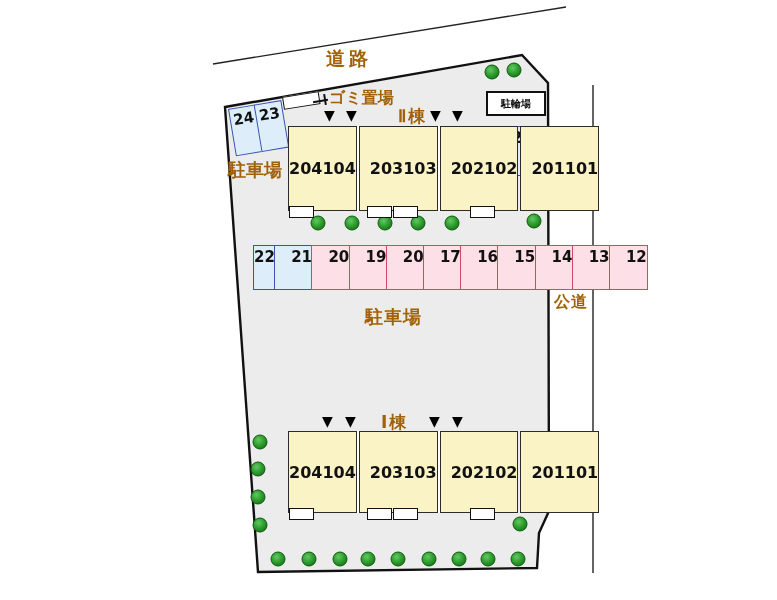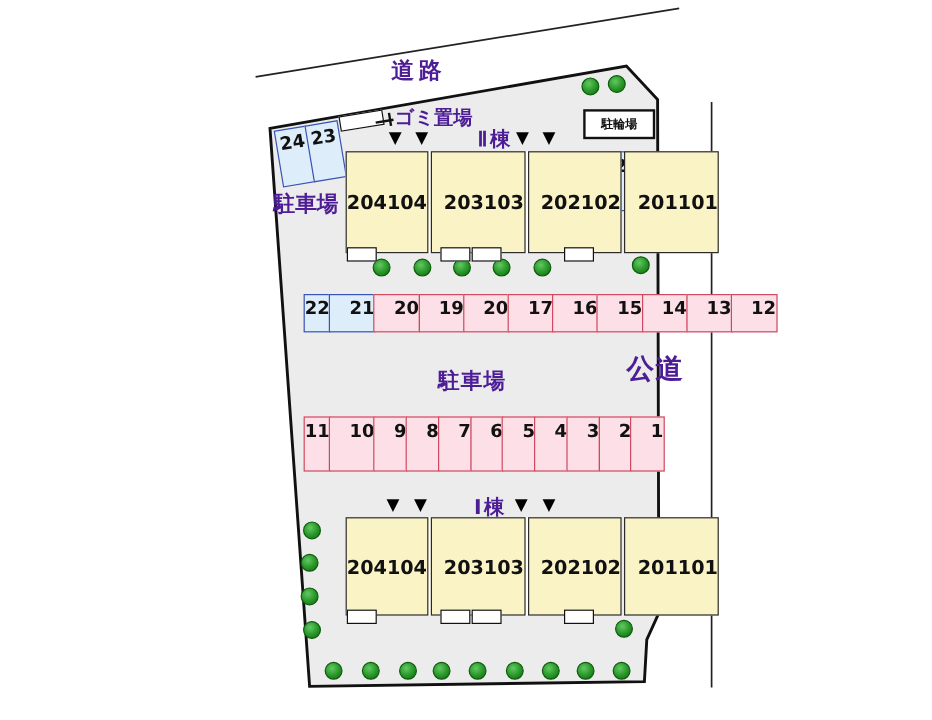--- a/index.html
+++ b/index.html
@@ -2,30 +2,30 @@
 <html><head>
 <meta charset="utf-8">
 <style>
   html,body{margin:0;padding:0;background:#ffffff;}
   #stage{
     position:relative;width:777px;height:600px;background:#ffffff;overflow:hidden;
     font-family:"DejaVu Sans",sans-serif;color:#111;
   }
   #bg{position:absolute;left:0;top:0;}
   .abs{position:absolute;}
-  .jp{font-weight:bold;color:#4c1d95;white-space:nowrap;}
+  .jp{font-weight:bold;color:#a16207;white-space:nowrap;}
   
   .road-label{left:326px;top:46px;font-size:19px;letter-spacing:4px;}
-  .public-road-label{left:522px;top:292px;font-size:23px;letter-spacing:1px;}
+  .public-road-label{left:554px;top:292px;font-size:16px;letter-spacing:1px;}
   .garbage-label{left:329px;top:88px;font-size:16px;}
   .parking-left-label{left:228px;top:158px;font-size:18px;}
   .parking-center-label{left:365px;top:305px;font-size:18px;letter-spacing:1px;}
   .bldg-label{font-size:17px;letter-spacing:2px;}
   .bldg2-label{left:398px;top:105px;font-family:Liberation Serif, serif;}
-  .bldg1-label{left:395px;top:411px;}
+  .bldg1-label{left:381px;top:411px;}
   
   .garbage-rect{left:282px;top:97px;width:35px;height:11px;background:#fff;
     border:1.6px solid #111;transform:rotate(-9deg);transform-origin:left top;}
   .g-tick-h{left:313px;top:100px;width:15px;height:2px;background:#111;transform:rotate(-9deg);}
   .g-tick-v{left:324px;top:94px;width:2px;height:11px;background:#111;transform:rotate(-9deg);}
   
   .bike-box{left:486px;top:91px;width:56px;height:21px;background:#fff;border:2px solid #111;
     display:flex;align-items:center;justify-content:center;font-size:10px;font-weight:bold;}
   
   .stall{box-sizing:border-box;display:flex;justify-content:center;
@@ -33,21 +33,21 @@
   .blue{background:#ddeefa;border:1.7px solid #3a52b4;}
   .pink{background:#fcdfe7;border:1.7px solid #cf4a60;}
   .stall-25{left:508px;top:126px;width:27px;height:50px;justify-content:flex-start;padding-left:3px;}
   .block-2423{left:228px;top:109px;width:54px;height:48px;display:flex;
     transform:rotate(-9.5deg);transform-origin:left top;}
   .block-2423 .stall{flex:1;}
   .block-2423 .stall + .stall{margin-left:-1.7px;}
   .prow{display:flex;}
   .prow .stall{flex:1;}
   .prow .stall + .stall{margin-left:-1.7px;padding-left:16px;}
-  .prow-upper{left:253px;top:245px;width:272px;height:32px;}
+  .prow-upper{left:253px;top:245px;width:272px;height:45px;}
   .prow-lower{left:253px;top:347px;width:274px;height:46px;}
   
   .building{display:flex;background:#fff;}
   .unit{flex:1;box-sizing:border-box;background:#faf3c6;border:1.4px solid #2b2b2b;
     display:flex;flex-direction:row;align-items:center;justify-content:center;
     font-size:16px;font-weight:bold;line-height:17px;}
   .building .unit + .unit{margin-left:2px;padding-left:10px;}
   .bldg-upper{left:288px;top:126px;width:208px;height:85px;}
   .bldg-lower{left:288px;top:431px;width:209px;height:82px;}
   .porch{position:absolute;width:25px;height:12px;background:#fff;border:1.6px solid #111;
@@ -156,33 +156,20 @@
     <div class="stall pink">17</div>
     <div class="stall pink">16</div>
     <div class="stall pink">15</div>
     <div class="stall pink">14</div>
     <div class="stall pink">13</div>
     <div class="stall pink">12</div>
   </div>
 
   <div class="abs jp parking-center-label">駐車場</div>
 
-  <div class="abs prow prow-lower">
-    <div class="stall pink">11</div>
-    <div class="stall pink">10</div>
-    <div class="stall pink">9</div>
-    <div class="stall pink">8</div>
-    <div class="stall pink">7</div>
-    <div class="stall pink">6</div>
-    <div class="stall pink">5</div>
-    <div class="stall pink">4</div>
-    <div class="stall pink">3</div>
-    <div class="stall pink">2</div>
-    <div class="stall pink">1</div>
-  </div>
 
   <div class="abs jp bldg-label bldg1-label">Ⅰ棟</div>
   <span class="marker" style="left:322px;top:414px;">▼</span>
   <span class="marker" style="left:345px;top:414px;">▼</span>
   <span class="marker" style="left:429px;top:414px;">▼</span>
   <span class="marker" style="left:452px;top:414px;">▼</span>
 
   <div class="abs building bldg-lower">
     <div class="unit">
       <span>204</span>

